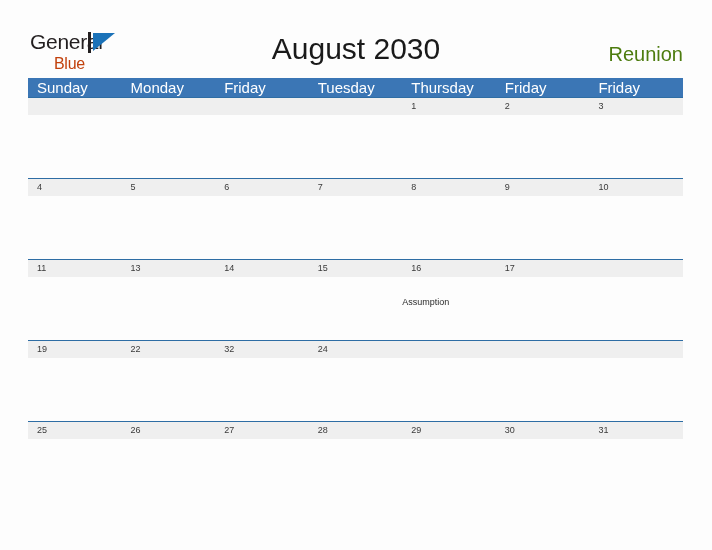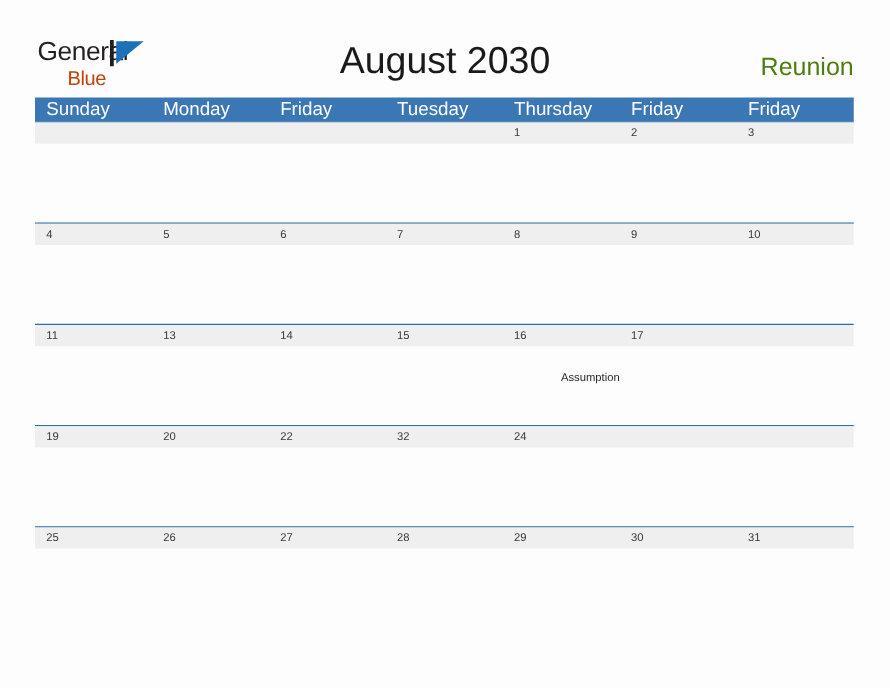--- a/index.html
+++ b/index.html
@@ -149,21 +149,21 @@
 
   .event-band {
     display: flex;
     width: 655px;
   }
   .event-cell {
     width: 93.57px;
     box-sizing: border-box;
     font-size: 9px;
     color: #2b2b2b;
-    text-align: right;
+    text-align: left;
     padding-top: 19px;
     line-height: 12px;
     white-space: nowrap;
     overflow: hidden;
   }
 </style>
 </head>
 <body>
 
 <div id="topbar">
@@ -255,21 +255,20 @@
       <div class="event-cell"></div>
       <div class="event-cell">Assumption</div>
       <div class="event-cell"></div>
       <div class="event-cell"></div>
     </div>
   </div>
 
   <div class="week-row">
     <div class="date-band">
       <div class="date-cell">19</div>
-      <div class="date-cell">20</div>
       <div class="date-cell">22</div>
       <div class="date-cell">32</div>
       <div class="date-cell">24</div>
     </div>
     <div class="event-band">
       <div class="event-cell"></div>
       <div class="event-cell"></div>
       <div class="event-cell"></div>
       <div class="event-cell"></div>
       <div class="event-cell"></div>

